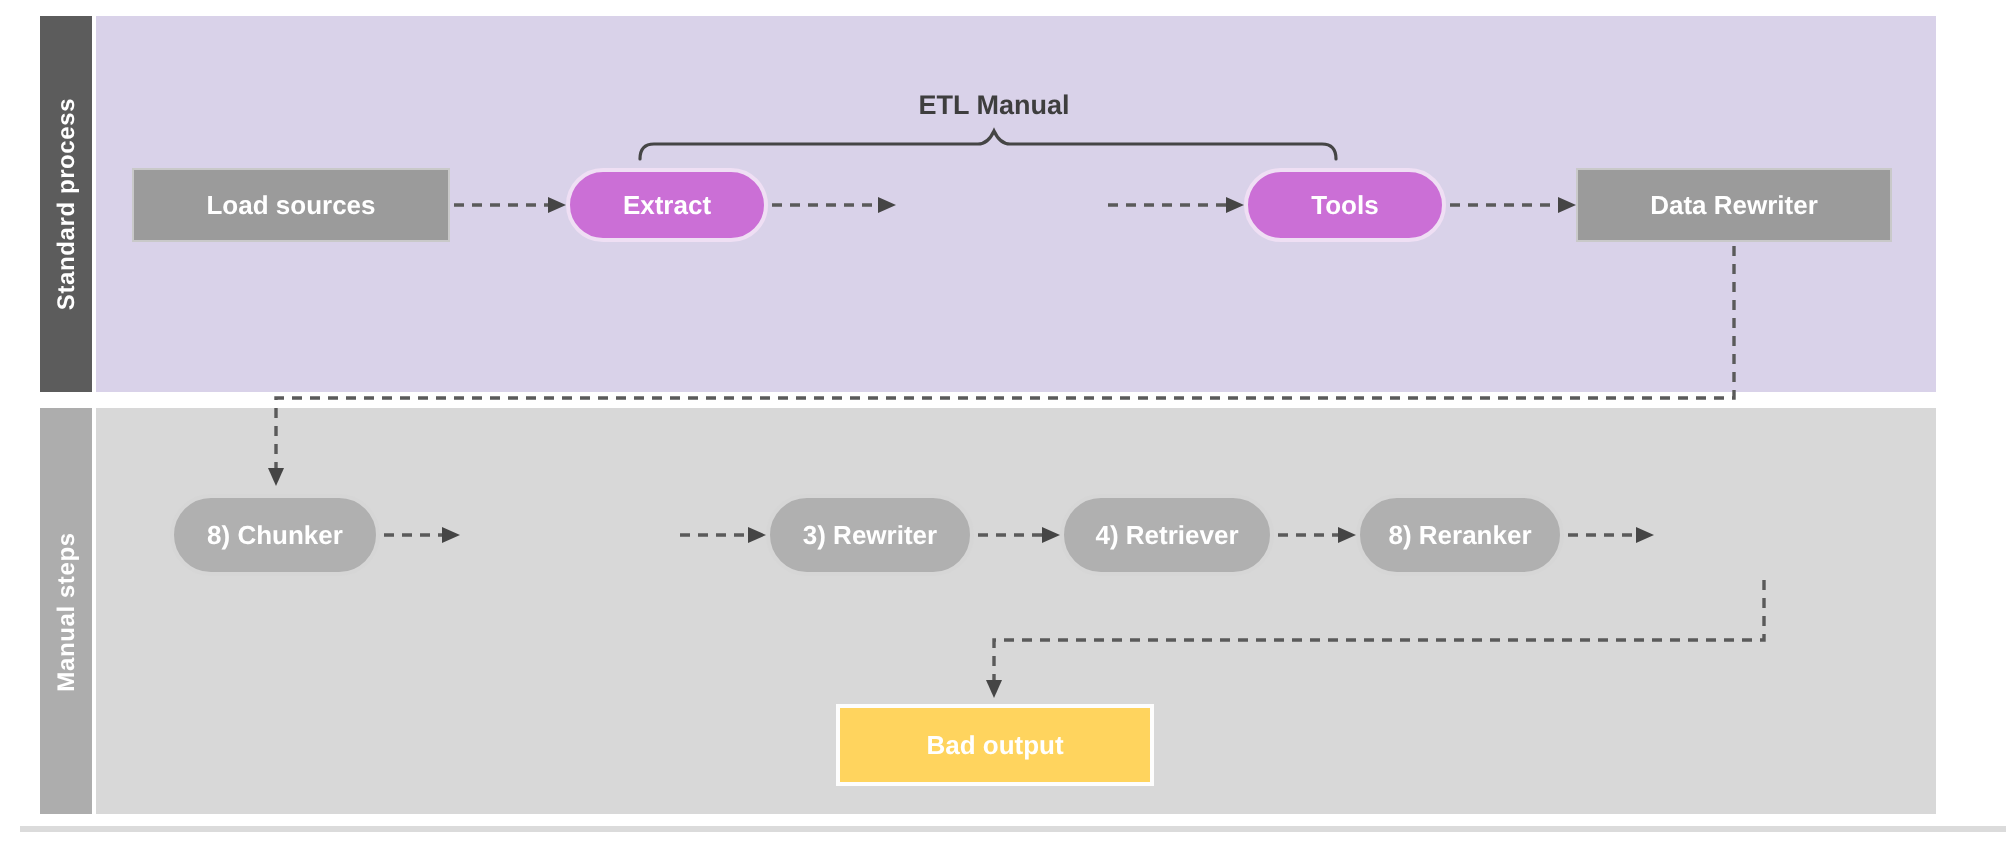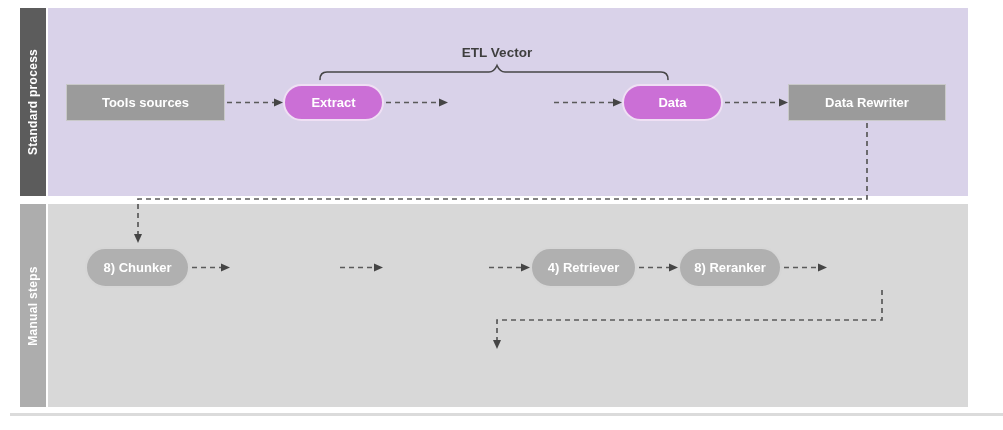--- a/index.html
+++ b/index.html
@@ -100,27 +100,29 @@
     <line class="dash" x1="340" y1="267.5" x2="375" y2="267.5" marker-end="url(#ah)"></line>
     <line class="dash" x1="489" y1="267.5" x2="522" y2="267.5" marker-end="url(#ah)"></line>
     <line class="dash" x1="639" y1="267.5" x2="670" y2="267.5" marker-end="url(#ah)"></line>
     <line class="dash" x1="784" y1="267.5" x2="819" y2="267.5" marker-end="url(#ah)"></line>
 
     <polyline class="dash" points="882,290 882,320 497,320 497,341" marker-end="url(#ah)"></polyline>
 
     <path class="brace" d="M320,79.5 Q320,72 327,72 L489,72 Q494,72 497,65.5 Q500,72 505,72 L661,72 Q668,72 668,79.5"></path>
   </svg>
 
-  <div class="etl-label">ETL Vector</div>
+  <div class="etl-label">ETL Manual</div>
 
-  <div class="node rect-gray" style="left:66px; top:84px; width:159px; height:37px;">Tools sources</div>
+  <div class="node rect-gray" style="left:66px; top:84px; width:159px; height:37px;">Load sources</div>
   <div class="node pill-pink" style="left:283px; top:84px; width:101px; height:37px;">Extract</div>
-  <div class="node pill-pink" style="left:622px; top:84px; width:101px; height:37px;">Data</div>
+  <div class="node pill-pink" style="left:622px; top:84px; width:101px; height:37px;">Tools</div>
   <div class="node rect-gray" style="left:788px; top:84px; width:158px; height:37px;">Data Rewriter</div>
 
   <div class="node pill-gray" style="left:85px; top:247px; width:105px; height:41px;">8) Chunker</div>
+  <div class="node pill-gray" style="left:383px; top:247px; width:104px; height:41px;">3) Rewriter</div>
   <div class="node pill-gray" style="left:530px; top:247px; width:107px; height:41px;text-align:center;">4) Retriever</div>
   <div class="node pill-gray" style="left:678px; top:247px; width:104px; height:41px;">8) Reranker</div>
 
+  <div class="node bad" style="left:418px; top:352px; width:159px; height:41px;">Bad output</div>
 
   <div class="bottom-rule"></div>
 
 </div>
 
 </body></html>

